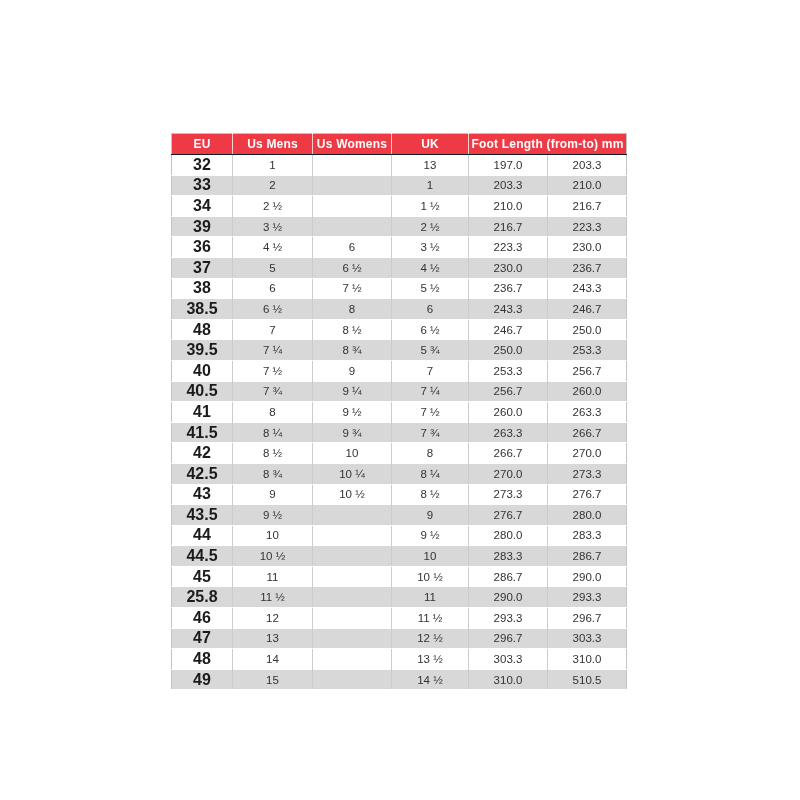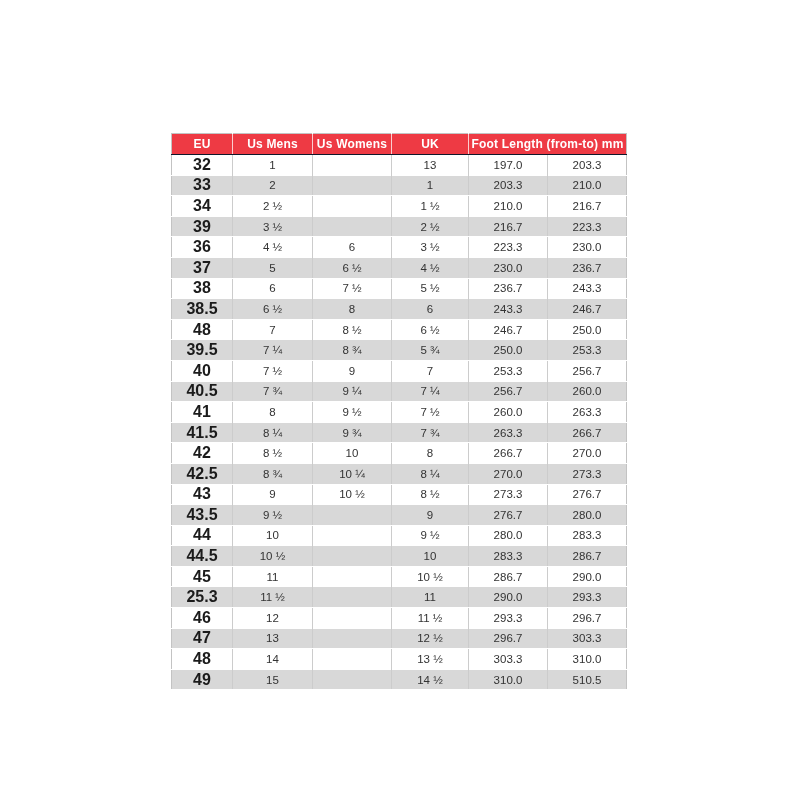--- a/index.html
+++ b/index.html
@@ -256,21 +256,21 @@
           </tr>
           <tr>
             <td>45</td>
             <td>11</td>
             <td></td>
             <td>10 ½</td>
             <td>286.7</td>
             <td>290.0</td>
           </tr>
           <tr>
-            <td>25.3</td>
+            <td>25.8</td>
             <td>11 ½</td>
             <td></td>
             <td>11</td>
             <td>290.0</td>
             <td>293.3</td>
           </tr>
           <tr>
             <td>46</td>
             <td>12</td>
             <td></td>

